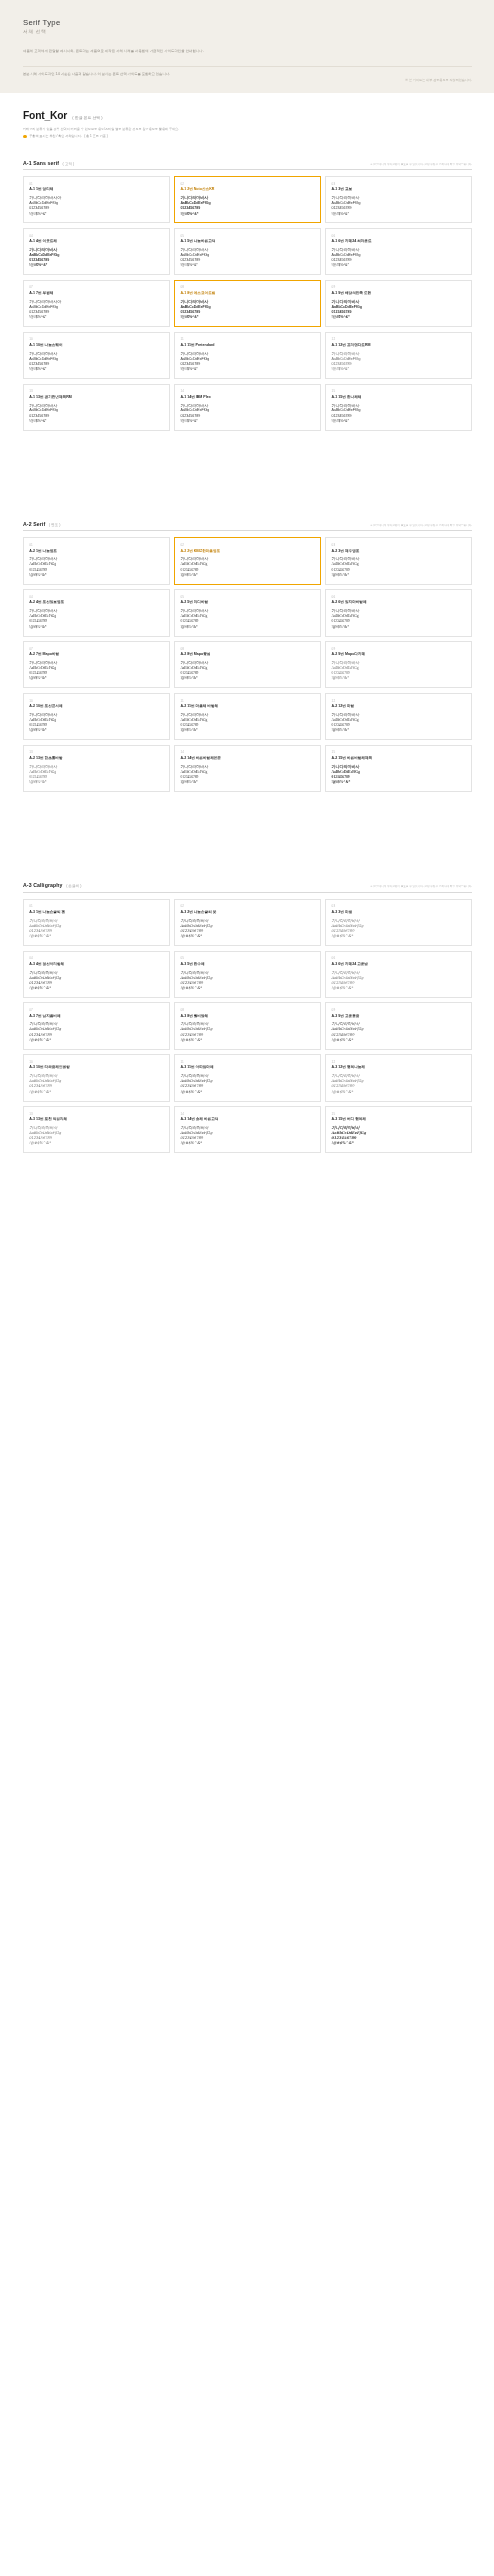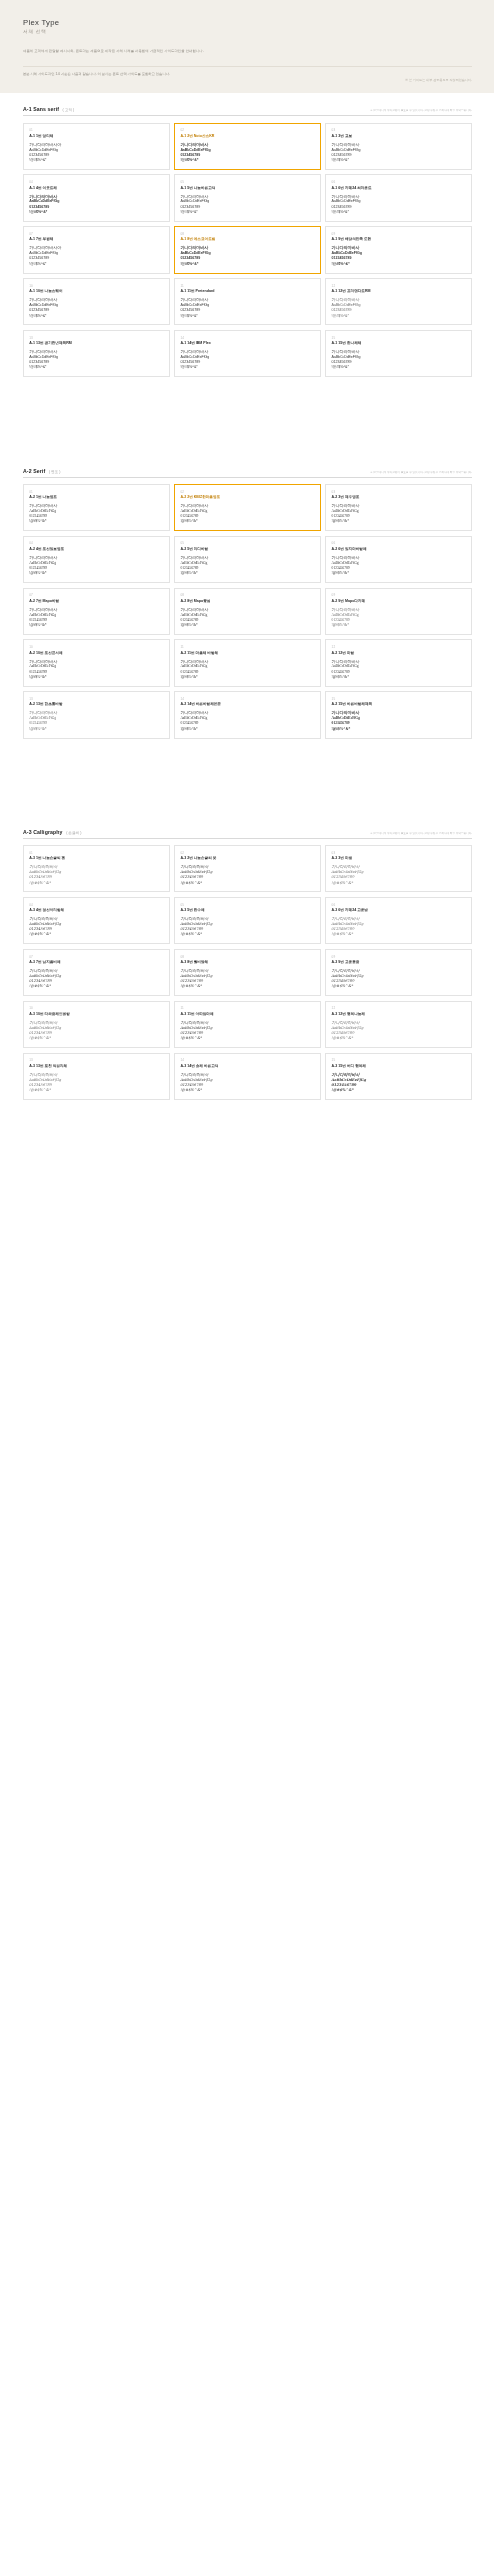--- a/index.html
+++ b/index.html
@@ -177,28 +177,42 @@
   .section-gap { height: 19.6px; }
   .big-gap { height: 77px; }
   .tail-gap { height: 31px; }
 </style>
 </head>
 <body>
 
 <div class="page">
 
   <div class="hero">
-    <div class="hero-title">Plex Type</div>
+    <div class="hero-title">Serif Type</div>
     <div class="hero-sub">서체 선택</div>
     <div class="hero-para">제품에 고객에게 전달할 메시지와, 폰트라는 제품으로 제작된 자체 서체를 사용함에 가급적인 가이드라인을 안내합니다.</div>
     <div class="hero-divider"></div>
     <div class="hero-para2">본문 서체 가이드라인 1.0 기준은 다음과 같습니다. 이 문서는 폰트 선택 가이드를 포함하고 있습니다.</div>
     <div class="hero-note">※ 본 가이드는 내부 검토용으로 작성되었습니다.</div>
   </div>
 
+  <div class="doc-head">
+    <div class="doc-title-row">
+      <span class="doc-title">Font_Kor</span>
+      <span class="doc-title-tag">( 한글 폰트 선택 )</span>
+    </div>
+    <div class="doc-legend">
+      <div>카테고리 분류가 없을 경우 선택이 어려울 수 있으므로 용도/스타일 별로 분류한 것으로 참고용으로 활용해 주세요.</div>
+      <div class="legend-row">
+        <span class="legend-dot"></span>
+        <span class="legend-text">주황색 표시는 추천 / 확인 서체입니다.</span>
+        <span class="legend-text">( 총 1 폰트 기준 )</span>
+      </div>
+    </div>
+  </div>
 
   <div id="sections-host">
       <div class="section">
         <div class="section-head">
           <span class="section-title">A-1 Sans serif</span>
           <span class="section-count">( 고딕 )</span>
           <span class="section-note">※ 본문에서의 부가설명이 필요할 수 있습니다. 설명 수정은 고객사에 확인 부탁드립니다.</span>
         </div>
         <div class="grid">
           <div class="card  ">

